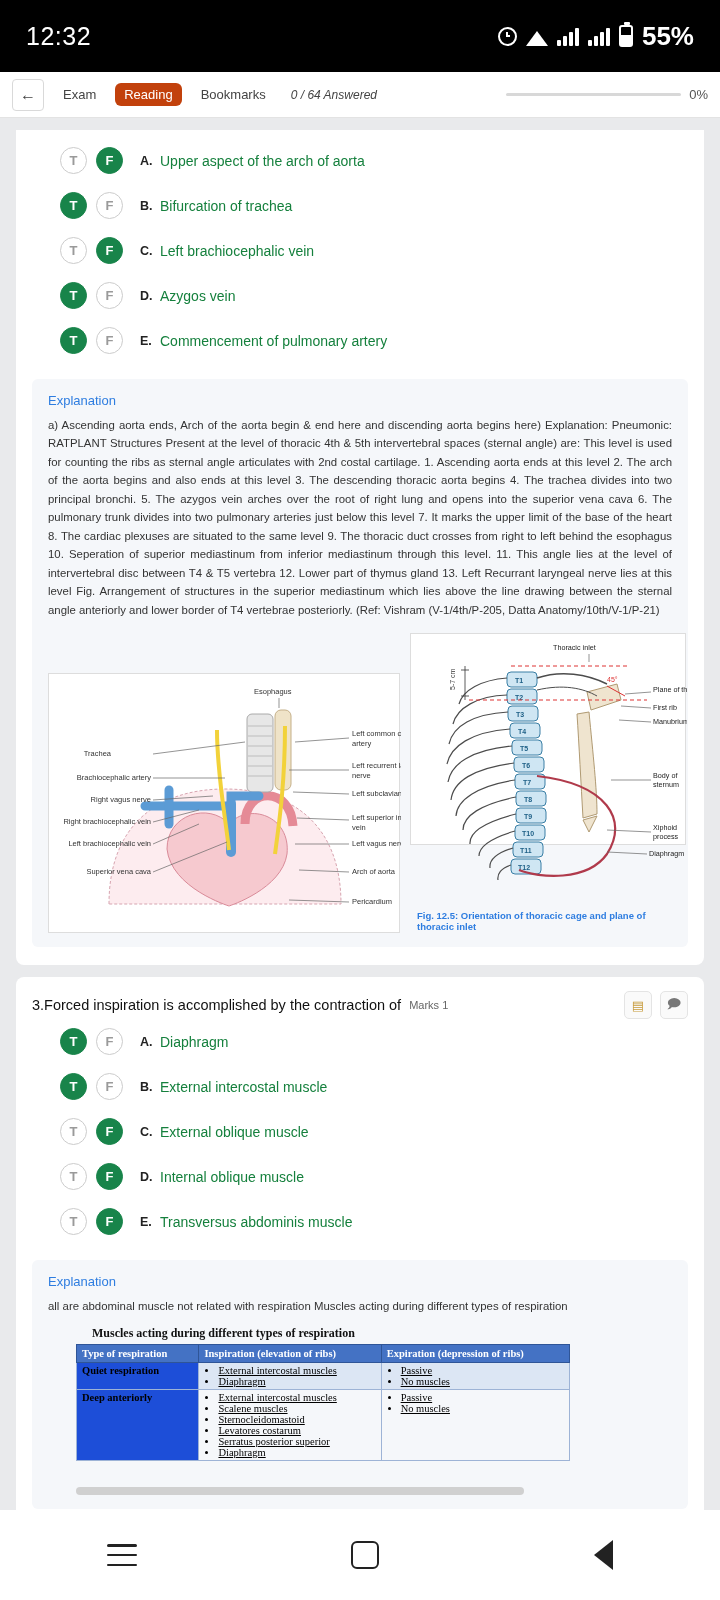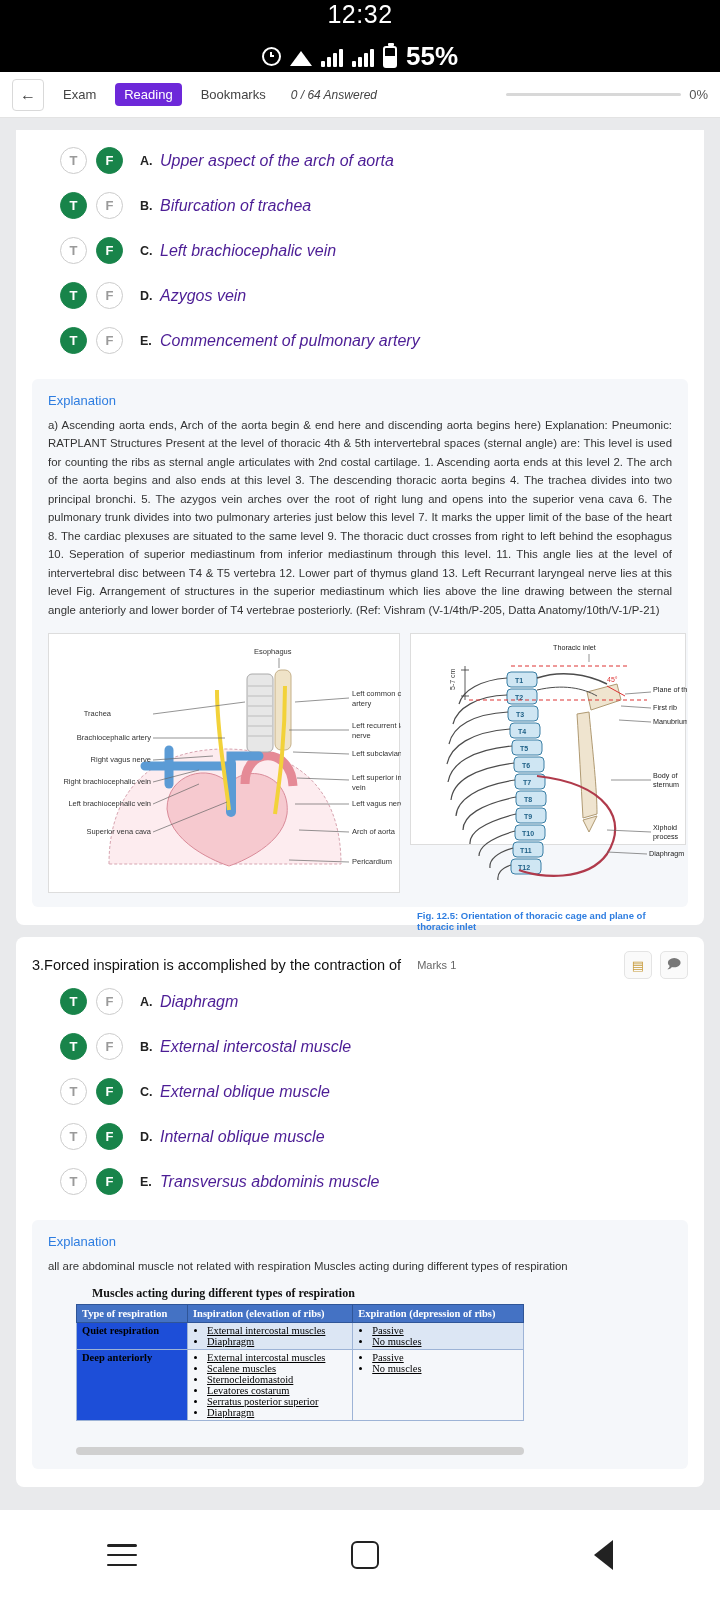--- a/index.html
+++ b/index.html
@@ -10,21 +10,20 @@
     font-family:"Liberation Sans", sans-serif;
     overflow:hidden;
     position:relative;
   }
 
   
   .statusbar {
     height:72px; background:#000; color:#fff;
     display:flex; align-items:center; justify-content:space-between;
     padding:0 26px;
-    flex-direction:column;
   }
   .statusbar .clock { font-size:25px; letter-spacing:.5px; }
   .statusbar .right { display:flex; align-items:center; gap:9px; }
   .sb-icon { display:inline-block; }
   .alarm {
     width:19px; height:19px; border:2px solid #fff; border-radius:50%;
     position:relative;
   }
   .alarm:before, .alarm:after {
     content:""; position:absolute; background:#fff; width:2px; height:5px; top:3px; left:6px;
@@ -54,21 +53,21 @@
     height:46px; background:#fff; display:flex; align-items:center;
     padding:0 12px; gap:10px; border-bottom:1px solid #e3e3e3;
   }
   .back-btn {
     width:32px;height:32px;border:1px solid #d9d9d9;border-radius:4px;background:#fff;
     display:flex;align-items:center;justify-content:center;font-size:16px;color:#444;
   }
   .tab {
     font-size:13px; color:#444; padding:4px 9px; border-radius:4px;
   }
-  .tab.active { background:#6d28d9; color:#fff; }
+  .tab.active { background:#c2410c; color:#fff;border-radius:6px; }
   .answered { font-size:12px; color:#444; margin-left:6px;font-style:italic; }
   .progress-wrap { margin-left:auto; display:flex; align-items:center; gap:8px; }
   .progress-track { width:175px; height:3px; background:#d8d8d8; border-radius:2px; }
   .progress-pct { font-size:13px; color:#555; }
 
   
   .content {
     height:calc(1600px - 72px - 46px - 90px);
     overflow:hidden; padding:0 16px;
     background:#e9eaec;
@@ -78,51 +77,51 @@
   }
   .card.first { margin-top:12px; border-top-left-radius:0; border-top-right-radius:0; padding-top:8px; }
 
   
   .opt-row { display:flex; align-items:center; gap:0; padding:9px 0 9px 28px; }
   .tf { width:27px;height:27px;border-radius:50%; display:flex;align-items:center;justify-content:center;
         font-size:13px; font-weight:bold; margin-right:9px; }
   .tf.on { background:#18844a; color:#fff; border:1px solid #18844a; }
   .tf.off { background:#fff; color:#9a9a9a; border:1px solid #cccccc; }
   .opt-letter { font-size:12.5px; font-weight:bold; color:#222; width:20px; margin-left:8px; }
-  .opt-text { font-size:16px; color:#4c1d95;font-style:italic; }
+  .opt-text { font-size:14px; color:#15803d; }
 
   
   .explain {
     background:#f5f7fa; border-radius:6px; margin-top:16px; padding:14px 16px;
   }
   .explain-title { color:#2e7de0; font-size:13px; margin-bottom:8px; }
   .explain-body { font-size:11.4px; line-height:1.62; color:#333; text-align:justify; }
 
   
   .figs { display:flex; gap:10px; margin-top:14px; }
   .figbox { border:1px solid #ddd; background:#fff; position:relative; }
-  .fig-left { width:352px; height:260px; }
+  .fig-left { width:352px; height:260px;margin-top:40px; }
   .fig-right { width:276px; height:212px; }
   .fig-cap { font-size:9.5px; color:#2e7de0; font-weight:bold; padding:0 6px; }
 
   
-  .q-head { display:flex; align-items:center; gap:16px;text-align:right; }
+  .q-head { display:flex; align-items:center; gap:8px;text-align:right; }
   .q-text { font-size:14.5px; color:#111; }
   .q-marks { font-size:11px; color:#666; }
   .q-actions { margin-left:auto; display:flex; gap:8px; }
   .q-act {
     width:28px;height:28px;border:1px solid #e4e4e4;border-radius:5px;background:#fafafa;
     display:flex;align-items:center;justify-content:center;font-size:13px;color:#c79a3a;
   }
   .q-act.chat { color:#777; }
 
   
   .tbl-title { font-size:12px; font-weight:bold; color:#111; margin:10px 0 0 44px; font-family:"Liberation Serif", serif; }
   table.resp {
-    border-collapse:collapse; margin:3px 0 0 28px; width:448px;
+    border-collapse:collapse; margin:3px 0 0 28px; width:494px;
     font-family:"Liberation Serif", serif; font-size:10.5px;
   }
   table.resp th {
     background:#4472c4; color:#fff; border:1px solid #2f5597; padding:3px 5px; text-align:left; font-size:10.5px;
   }
   table.resp td { border:1px solid #9db3d6; padding:2px 5px; vertical-align:top; }
   table.resp td.hdrcell { background:#1d4ed8; font-weight:bold; }
   table.resp td.lightcell { background:#dce6f4; }
   table.resp ul { margin:0; padding-left:14px; }
   table.resp li { margin:0; padding:0;text-decoration:underline; }

